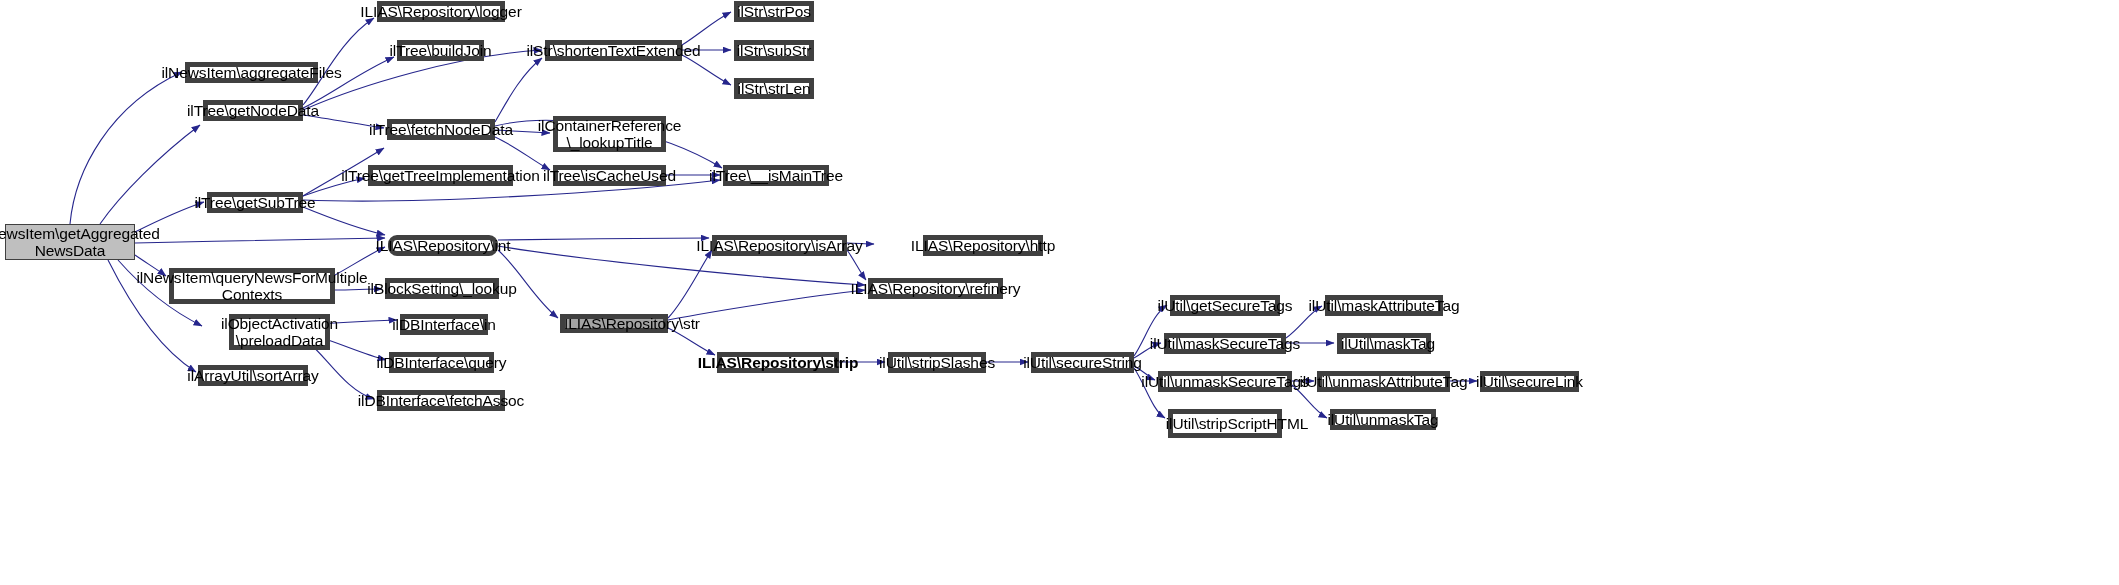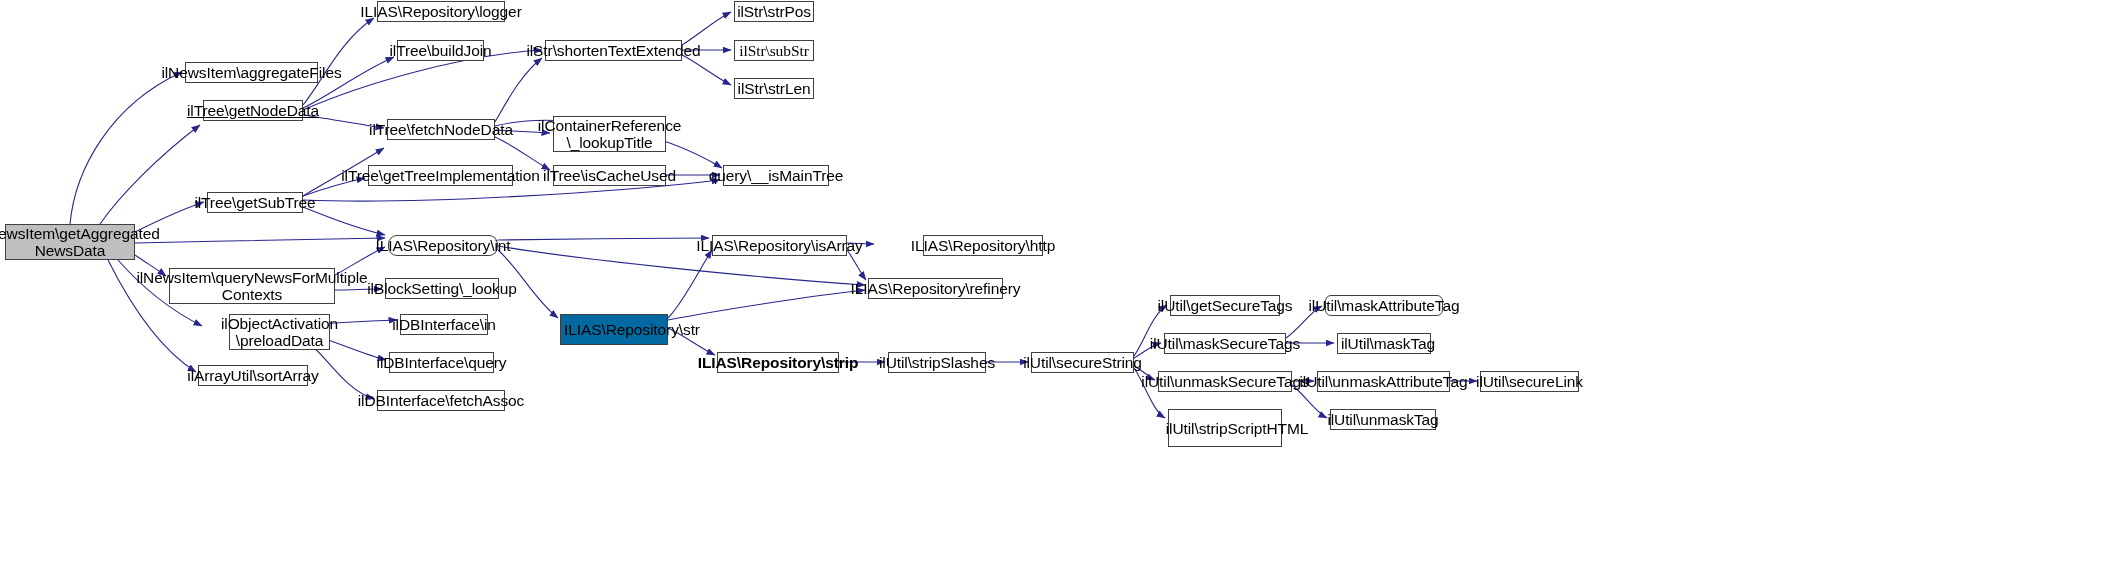--- a/index.html
+++ b/index.html
@@ -20,21 +20,21 @@
     position: absolute;
     left: 0;
     top: 0;
     width: 2119px;
     height: 585px;
     pointer-events: none;
   }
   .node {
     position: absolute;
     box-sizing: border-box;
-    border: 1px solid #1d4ed8;
+    border: 5px solid #1d4ed8;
     background: #ffffff;
     color: #000000;
     font-size: 15.5px;
     line-height: 17px;
     letter-spacing: -0.1px;
     display: flex;
     align-items: center;
     justify-content: center;
     text-align: center;
     white-space: pre-line;
@@ -103,54 +103,54 @@
         <path d="M 1286 343 C 1300 343 1320 343 1334 343" fill="none" stroke="#26268c" stroke-width="1.1" marker-end="url(#arrowhead)"></path>
         <path d="M 1292 381 C 1300 381 1308 381 1314 381" fill="none" stroke="#26268c" stroke-width="1.1" marker-end="url(#arrowhead)"></path>
         <path d="M 1292 385 C 1305 395 1315 412 1327 418" fill="none" stroke="#26268c" stroke-width="1.1" marker-end="url(#arrowhead)"></path>
         <path d="M 1450 381 C 1460 381 1470 381 1477 381" fill="none" stroke="#26268c" stroke-width="1.1" marker-end="url(#arrowhead)"></path>
       </g>
   </svg>
   <div id="nodes-group">
       <div class="node root" style="left: 5px; top: 224px; width: 130px; height: 36px; background: rgb(191, 191, 191); border-color: rgb(64, 64, 64);">ilNewsItem\getAggregated
 NewsData</div>
       <div class="node" style="left: 185px; top: 62px; width: 133px; height: 21px; background: rgb(255, 255, 255); border-color: rgb(64, 64, 64);">ilNewsItem\aggregateFiles</div>
-      <div class="node" style="left: 203px; top: 100px; width: 100px; height: 21px; background: rgb(255, 255, 255); border-color: rgb(64, 64, 64); text-decoration: underline;">ilTree\getNodeData</div>
+      <div class="node" style="left: 203px; top: 100px; width: 100px; height: 21px; background: rgb(255, 255, 255); border-color: rgb(64, 64, 64);">ilTree\getNodeData</div>
       <div class="node" style="left: 207px; top: 192px; width: 96px; height: 21px; background: rgb(255, 255, 255); border-color: rgb(64, 64, 64);">ilTree\getSubTree</div>
       <div class="node" style="left: 169px; top: 268px; width: 166px; height: 36px; background: rgb(255, 255, 255); border-color: rgb(64, 64, 64);">ilNewsItem\queryNewsForMultiple
 Contexts</div>
       <div class="node" style="left: 205px; top: 314px; width: 101px; height: 36px; background: rgb(255, 255, 255); border-color: rgb(64, 64, 64); margin-left: 24px;">ilObjectActivation
 \preloadData</div>
       <div class="node" style="left: 198px; top: 365px; width: 110px; height: 21px; background: rgb(255, 255, 255); border-color: rgb(64, 64, 64);">ilArrayUtil\sortArray</div>
       <div class="node" style="left: 377px; top: 1px; width: 128px; height: 21px; background: rgb(255, 255, 255); border-color: rgb(64, 64, 64);">ILIAS\Repository\logger</div>
       <div class="node" style="left: 397px; top: 40px; width: 87px; height: 21px; background: rgb(255, 255, 255); border-color: rgb(64, 64, 64);">ilTree\buildJoin</div>
       <div class="node" style="left: 387px; top: 119px; width: 108px; height: 21px; background: rgb(255, 255, 255); border-color: rgb(64, 64, 64);">ilTree\fetchNodeData</div>
       <div class="node" style="left: 368px; top: 165px; width: 145px; height: 21px; background: rgb(255, 255, 255); border-color: rgb(64, 64, 64);">ilTree\getTreeImplementation</div>
       <div class="node" style="left: 388px; top: 235px; width: 110px; height: 21px; background: rgb(255, 255, 255); border-color: rgb(64, 64, 64); border-radius: 9px;">ILIAS\Repository\int</div>
       <div class="node" style="left: 385px; top: 278px; width: 114px; height: 21px; background: rgb(255, 255, 255); border-color: rgb(64, 64, 64);">ilBlockSetting\_lookup</div>
       <div class="node" style="left: 400px; top: 314px; width: 88px; height: 21px; background: rgb(255, 255, 255); border-color: rgb(64, 64, 64);">ilDBInterface\in</div>
       <div class="node" style="left: 389px; top: 352px; width: 105px; height: 21px; background: rgb(255, 255, 255); border-color: rgb(64, 64, 64);">ilDBInterface\query</div>
       <div class="node" style="left: 377px; top: 390px; width: 128px; height: 21px; background: rgb(255, 255, 255); border-color: rgb(64, 64, 64);">ilDBInterface\fetchAssoc</div>
       <div class="node" style="left: 545px; top: 40px; width: 137px; height: 21px; background: rgb(255, 255, 255); border-color: rgb(64, 64, 64);">ilStr\shortenTextExtended</div>
       <div class="node" style="left: 553px; top: 116px; width: 113px; height: 36px; background: rgb(255, 255, 255); border-color: rgb(64, 64, 64);">ilContainerReference
 \_lookupTitle</div>
       <div class="node" style="left: 553px; top: 165px; width: 113px; height: 21px; background: rgb(255, 255, 255); border-color: rgb(64, 64, 64);">ilTree\isCacheUsed</div>
-      <div class="node" style="left: 560px; top: 314px; width: 108px; height: 31px; background: #0369a1; border-color: rgb(64, 64, 64); padding-left: 40px;">ILIAS\Repository\str</div>
+      <div class="node" style="left: 560px; top: 314px; width: 108px; height: 19px; background: #a3a3a3; border-color: rgb(64, 64, 64); padding-left: 40px;">ILIAS\Repository\str</div>
       <div class="node" style="left: 734px; top: 1px; width: 80px; height: 21px; background: rgb(255, 255, 255); border-color: rgb(64, 64, 64);">ilStr\strPos</div>
-      <div class="node" style="left: 734px; top: 40px; width: 80px; height: 21px; background: rgb(255, 255, 255); border-color: rgb(64, 64, 64); font-family: Liberation Serif, serif;">ilStr\subStr</div>
+      <div class="node" style="left: 734px; top: 40px; width: 80px; height: 21px; background: rgb(255, 255, 255); border-color: rgb(64, 64, 64);">ilStr\subStr</div>
       <div class="node" style="left: 734px; top: 78px; width: 80px; height: 21px; background: rgb(255, 255, 255); border-color: rgb(64, 64, 64);">ilStr\strLen</div>
-      <div class="node" style="left: 723px; top: 165px; width: 106px; height: 21px; background: rgb(255, 255, 255); border-color: rgb(64, 64, 64);">query\__isMainTree</div>
+      <div class="node" style="left: 723px; top: 165px; width: 106px; height: 21px; background: rgb(255, 255, 255); border-color: rgb(64, 64, 64);">ilTree\__isMainTree</div>
       <div class="node" style="left: 712px; top: 235px; width: 135px; height: 21px; background: rgb(255, 255, 255); border-color: rgb(64, 64, 64); text-align: center;">ILIAS\Repository\isArray</div>
       <div class="node" style="left: 717px; top: 352px; width: 122px; height: 21px; background: rgb(255, 255, 255); border-color: rgb(64, 64, 64); font-weight: bold;">ILIAS\Repository\strip</div>
       <div class="node" style="left: 923px; top: 235px; width: 120px; height: 21px; background: rgb(255, 255, 255); border-color: rgb(64, 64, 64);">ILIAS\Repository\http</div>
       <div class="node" style="left: 868px; top: 278px; width: 135px; height: 21px; background: rgb(255, 255, 255); border-color: rgb(64, 64, 64);">ILIAS\Repository\refinery</div>
       <div class="node" style="left: 888px; top: 352px; width: 98px; height: 21px; background: rgb(255, 255, 255); border-color: rgb(64, 64, 64);">ilUtil\stripSlashes</div>
       <div class="node" style="left: 1031px; top: 352px; width: 103px; height: 21px; background: rgb(255, 255, 255); border-color: rgb(64, 64, 64);">ilUtil\secureString</div>
       <div class="node" style="left: 1170px; top: 295px; width: 110px; height: 21px; background: rgb(255, 255, 255); border-color: rgb(64, 64, 64);">ilUtil\getSecureTags</div>
       <div class="node" style="left: 1164px; top: 333px; width: 122px; height: 21px; background: rgb(255, 255, 255); border-color: rgb(64, 64, 64);">ilUtil\maskSecureTags</div>
       <div class="node" style="left: 1158px; top: 371px; width: 134px; height: 21px; background: rgb(255, 255, 255); border-color: rgb(64, 64, 64);">ilUtil\unmaskSecureTags</div>
-      <div class="node" style="left: 1168px; top: 409px; width: 114px; height: 38px; background: rgb(255, 255, 255); border-color: rgb(64, 64, 64); padding-left: 28px;">ilUtil\stripScriptHTML</div>
-      <div class="node" style="left: 1325px; top: 295px; width: 118px; height: 21px; background: rgb(255, 255, 255); border-color: rgb(64, 64, 64); border-radius: 6px;">ilUtil\maskAttributeTag</div>
+      <div class="node" style="left: 1168px; top: 409px; width: 114px; height: 29px; background: rgb(255, 255, 255); border-color: rgb(64, 64, 64); padding-left: 28px;">ilUtil\stripScriptHTML</div>
+      <div class="node" style="left: 1325px; top: 295px; width: 118px; height: 21px; background: rgb(255, 255, 255); border-color: rgb(64, 64, 64);">ilUtil\maskAttributeTag</div>
       <div class="node" style="left: 1337px; top: 333px; width: 94px; height: 21px; background: rgb(255, 255, 255); border-color: rgb(64, 64, 64); padding-left: 12px;">ilUtil\maskTag</div>
       <div class="node" style="left: 1317px; top: 371px; width: 133px; height: 21px; background: rgb(255, 255, 255); border-color: rgb(64, 64, 64);">ilUtil\unmaskAttributeTag</div>
       <div class="node" style="left: 1330px; top: 409px; width: 106px; height: 21px; background: rgb(255, 255, 255); border-color: rgb(64, 64, 64);">ilUtil\unmaskTag</div>
       <div class="node" style="left: 1480px; top: 371px; width: 99px; height: 21px; background: rgb(255, 255, 255); border-color: rgb(64, 64, 64);">ilUtil\secureLink</div>
     </div>
 </div>
 
 </body></html>

